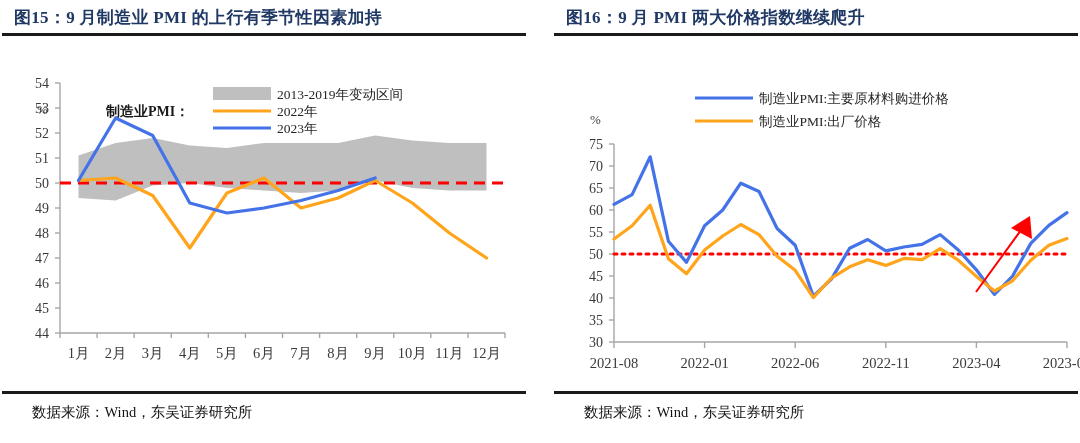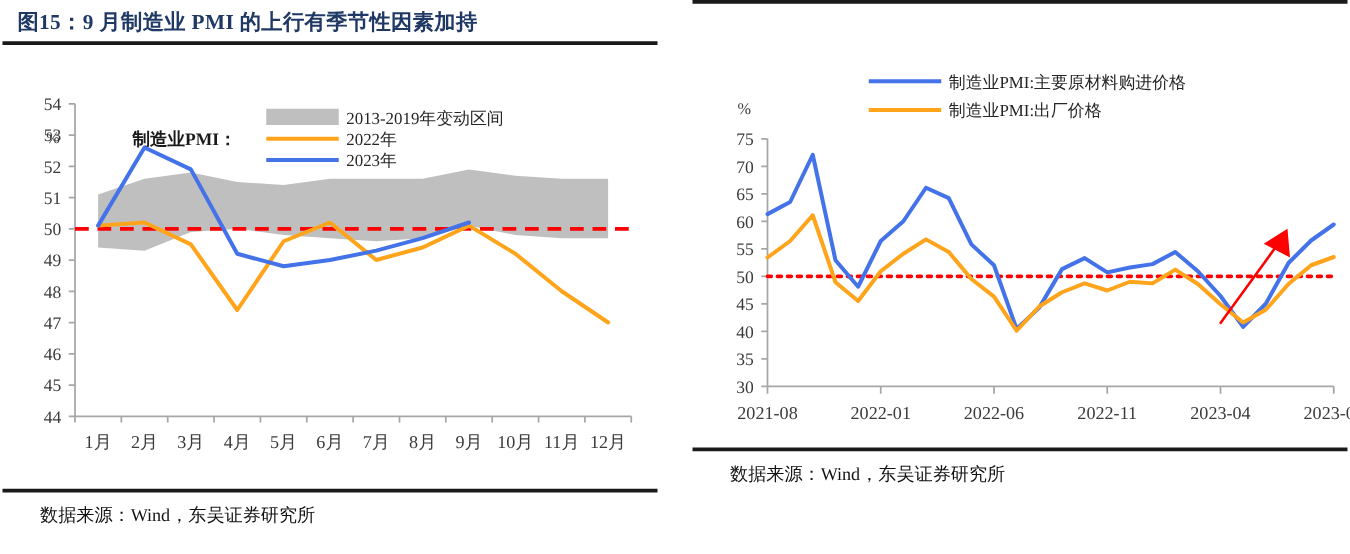--- a/index.html
+++ b/index.html
@@ -146,20 +146,21 @@
             <text x="486.45833333333337" y="322" text-anchor="middle" class="cat-label">12月</text>
           </g>
       </svg>
     </div>
 
     <div class="rule-bottom"></div>
     <div class="source">数据来源：Wind，东吴证券研究所</div>
   </div>
 
   <div class="panel right">
+    <div class="fig-title">图16：9 月 PMI 两大价格指数继续爬升</div>
     <div class="rule-top"></div>
 
     <div class="plotarea">
       <svg width="528" height="355" viewBox="0 0 528 355">
 
         <line x1="143" y1="62" x2="201" y2="62" stroke="#4472E8" stroke-width="3.2"></line>
         <text class="lg-text" x="207" y="67">制造业PMI:主要原材料购进价格</text>
 
         <line x1="143" y1="85" x2="201" y2="85" stroke="#FFA41B" stroke-width="3.2"></line>
         <text class="lg-text" x="207" y="90">制造业PMI:出厂价格</text>

